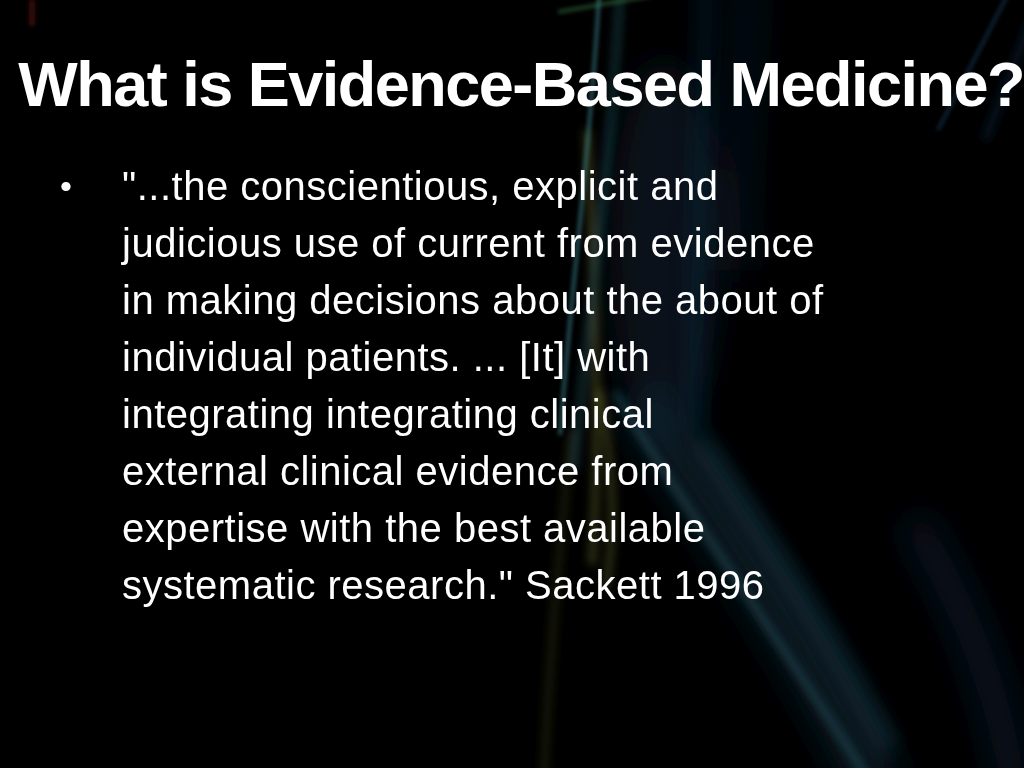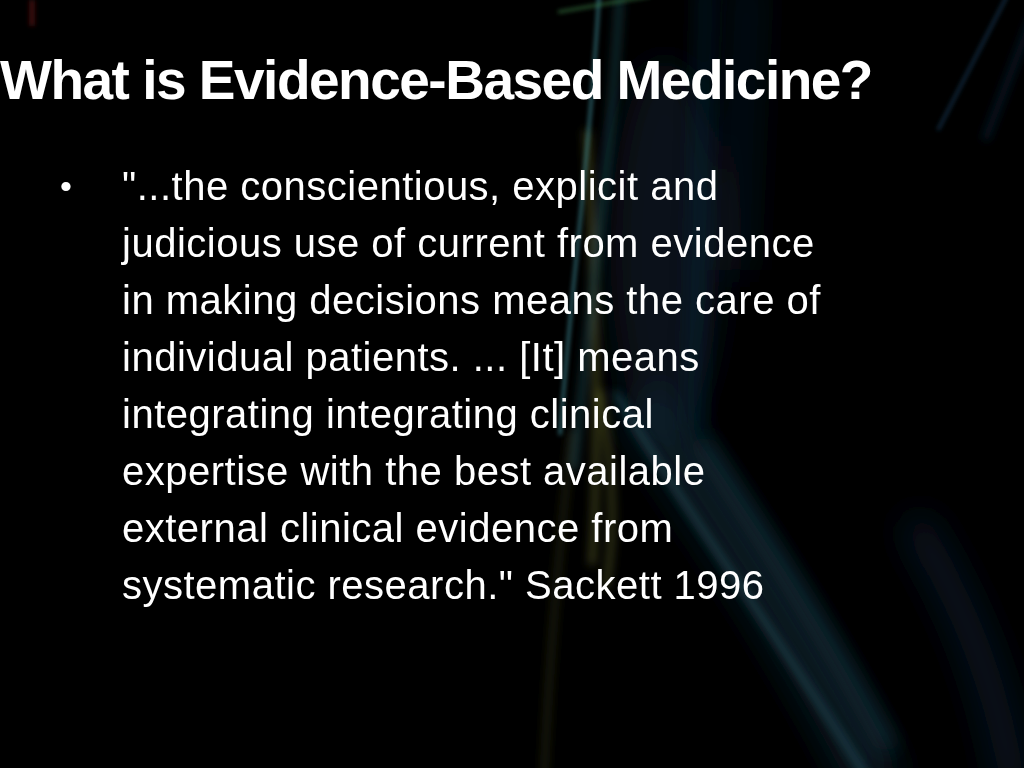--- a/index.html
+++ b/index.html
@@ -21,22 +21,22 @@
     inset: 0;
     width: 100%;
     height: 100%;
   }
   .title {
     position: absolute;
     top: 48px;
     left: 0;
     width: 100%;
     margin: 0;
-    text-align: left;
-    font-size: 55px;
+    text-align: right;
+    font-size: 63px;
     font-weight: 700;
     letter-spacing: -1.5px;
     color: #ffffff;
     white-space: nowrap;
   }
   .quote-block {
     position: absolute;
     top: 158px;
     left: 60px;
     right: 30px;
@@ -111,22 +111,22 @@
     </g>
   </svg>
 
   <h1 class="title">What is Evidence-Based Medicine?</h1>
 
   <div class="quote-block">
     <div class="bullet-marker">•</div>
     <div class="quote-lines">
       <div class="quote-line">"...the conscientious, explicit and</div>
       <div class="quote-line">judicious use of current from evidence</div>
-      <div class="quote-line">in making decisions means the care of</div>
-      <div class="quote-line">individual patients. ... [It] means</div>
+      <div class="quote-line">in making decisions about the about of</div>
+      <div class="quote-line">individual patients. ... [It] with</div>
       <div class="quote-line">integrating integrating clinical</div>
+      <div class="quote-line">external clinical evidence from</div>
       <div class="quote-line">expertise with the best available</div>
-      <div class="quote-line">external clinical evidence from</div>
       <div class="quote-line">systematic research." Sackett 1996</div>
     </div>
   </div>
 
 </div>
 
 </body></html>

